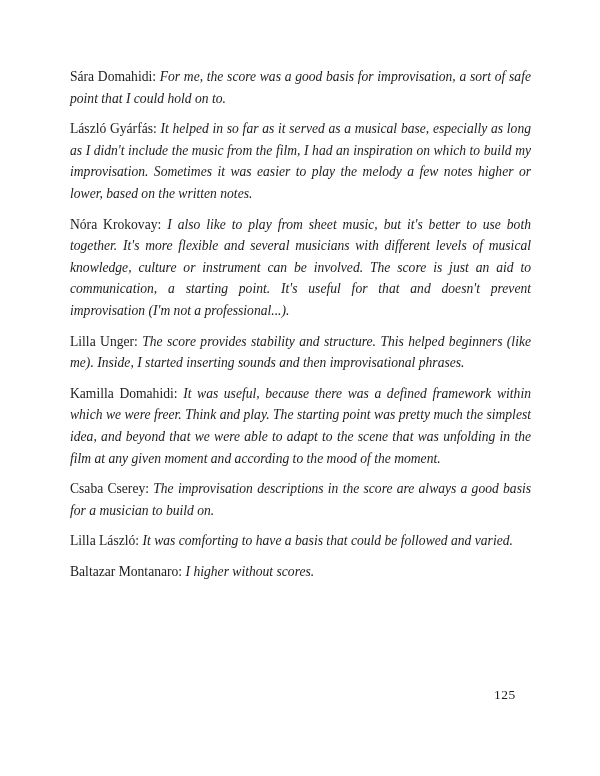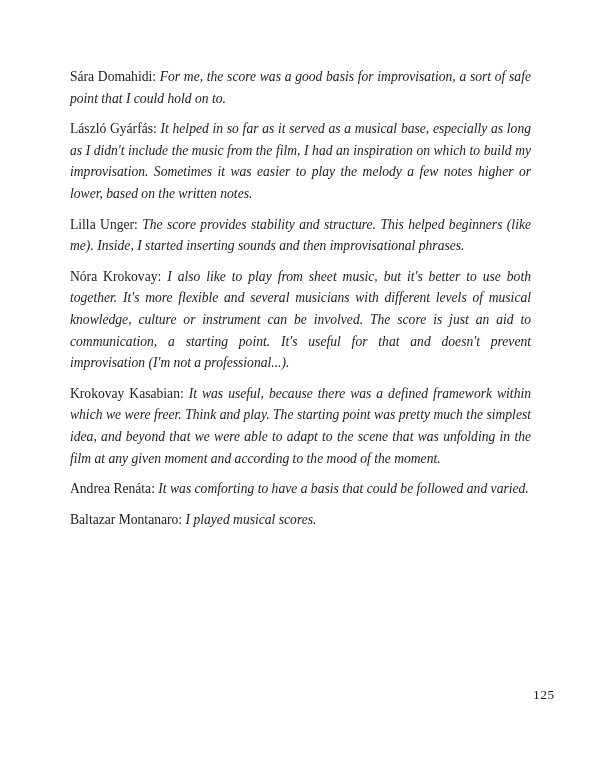--- a/index.html
+++ b/index.html
@@ -31,21 +31,21 @@
     color: #1c1c1c;
   }
   .speaker {
     font-style: normal;
   }
   .quote {
     font-style: italic;
   }
   .pagenum {
     position: absolute;
-    left: 533px;
+    left: 494px;
     top: 687px;
     font-size: 13.5px;
     color: #1c1c1c;
     letter-spacing: 0.5px;
   }
 </style>
 </head>
 <body>
 
 <div class="page">
@@ -55,43 +55,47 @@
       <span class="speaker">Sára Domahidi:</span>
       <span class="quote">For me, the score was a good basis for improvisation, a sort of safe point that I could hold on to.</span>
     </p>
 
     <p class="para">
       <span class="speaker">László Gyárfás:</span>
       <span class="quote">It helped in so far as it served as a musical base, especially as long as I didn't include the music from the film, I had an inspiration on which to build my improvisation. Sometimes it was easier to play the melody a few notes higher or lower, based on the written notes.</span>
     </p>
 
     <p class="para">
+      <span class="speaker">Nóra Krokovay:</span>
+      <span class="quote">I also like to play from sheet music, but it's better to use both together. It's more flexible and several musicians with different levels of musical knowledge, culture or instrument can be involved. The score is just an aid to communication, a starting point. It's useful for that and doesn't prevent improvisation (I'm not a professional...).</span>
+    </p>
+
+    <p class="para">
       <span class="speaker">Lilla Unger:</span>
       <span class="quote">The score provides stability and structure. This helped beginners (like me). Inside, I started inserting sounds and then improvisational phrases.</span>
     </p>
 
     <p class="para">
-      <span class="speaker">Nóra Krokovay:</span>
-      <span class="quote">I also like to play from sheet music, but it's better to use both together. It's more flexible and several musicians with different levels of musical knowledge, culture or instrument can be involved. The score is just an aid to communication, a starting point. It's useful for that and doesn't prevent improvisation (I'm not a professional...).</span>
+      <span class="speaker">Kamilla Domahidi:</span>
+      <span class="quote">It was useful, because there was a defined framework within which we were freer. Think and play. The starting point was pretty much the simplest idea, and beyond that we were able to adapt to the scene that was unfolding in the film at any given moment and according to the mood of the moment.</span>
     </p>
 
     <p class="para">
-      <span class="speaker">Krokovay Kasabian:</span>
-      <span class="quote">It was useful, because there was a defined framework within which we were freer. Think and play. The starting point was pretty much the simplest idea, and beyond that we were able to adapt to the scene that was unfolding in the film at any given moment and according to the mood of the moment.</span>
+      <span class="speaker">Csaba Cserey:</span>
+      <span class="quote">The improvisation descriptions in the score are always a good basis for a musician to build on.</span>
     </p>
 
 
-
     <p class="para">
-      <span class="speaker">Andrea Renáta:</span>
+      <span class="speaker">Lilla László:</span>
       <span class="quote">It was comforting to have a basis that could be followed and varied.</span>
     </p>
 
 
     <p class="para">
       <span class="speaker">Baltazar Montanaro:</span>
-      <span class="quote">I played musical scores.</span>
+      <span class="quote">I higher without scores.</span>
     </p>
 
   </div>
 
   <div class="pagenum">125</div>
 </div>
 
 </body></html>

